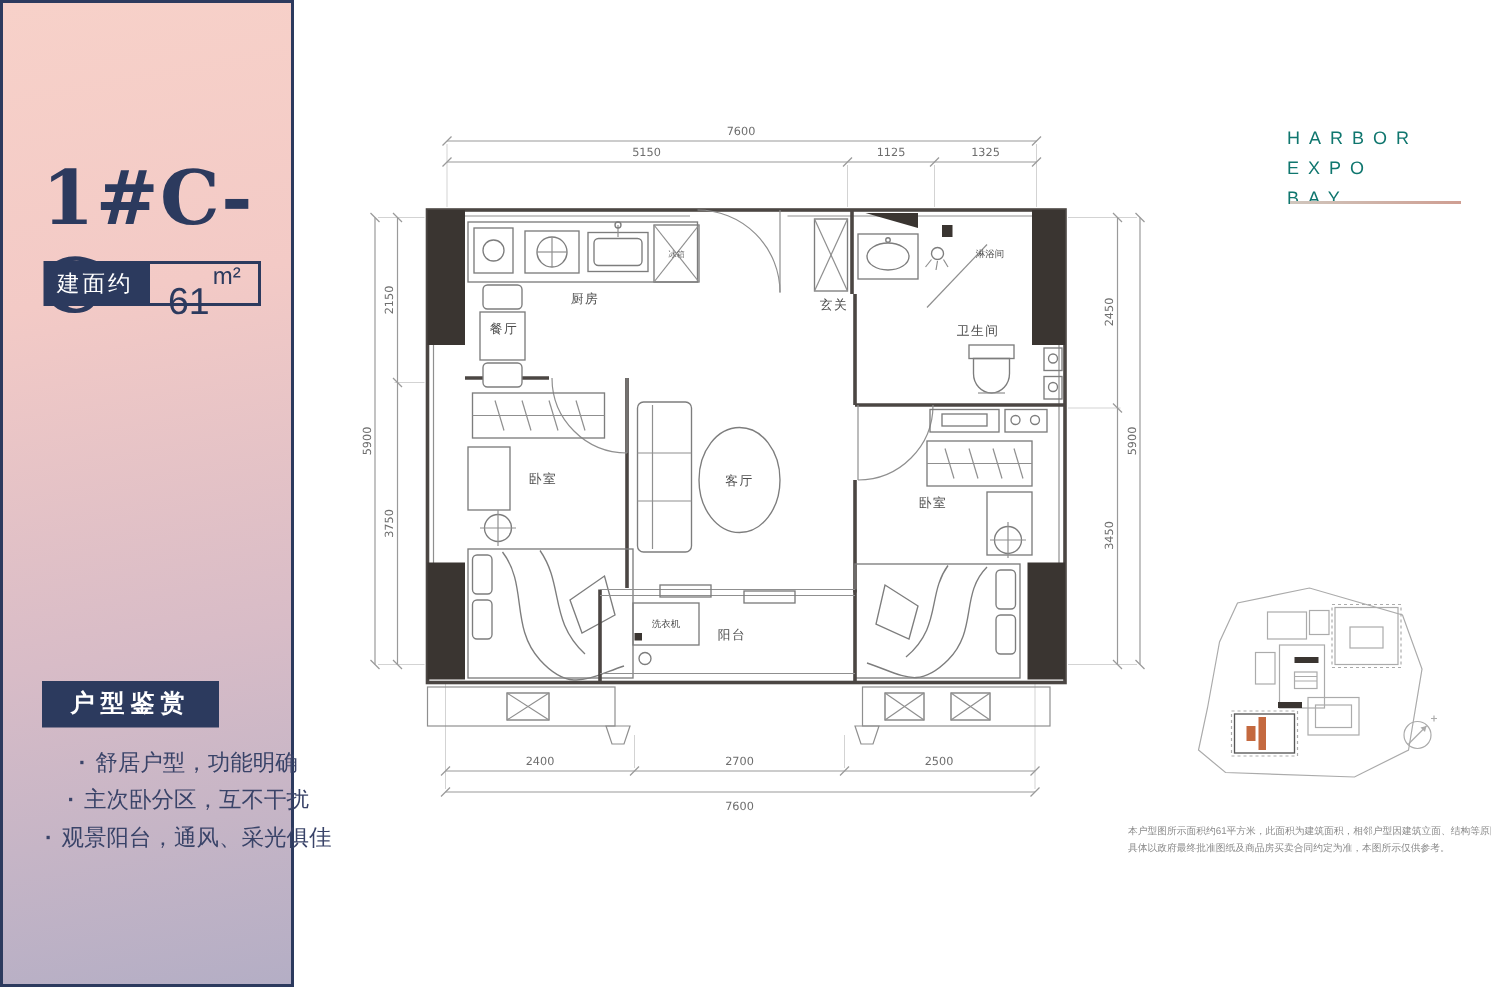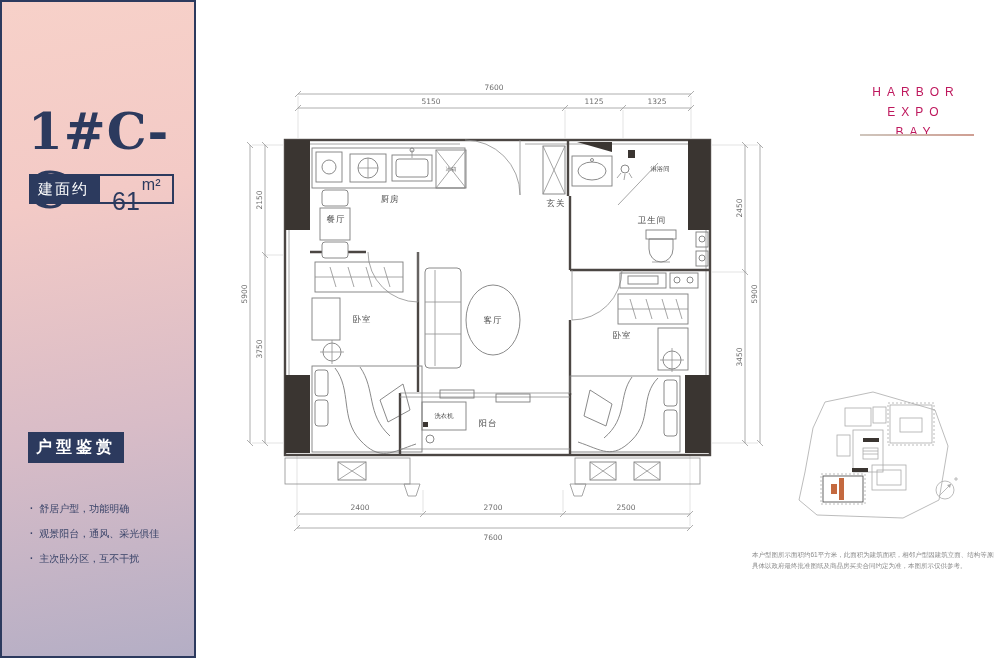--- a/index.html
+++ b/index.html
@@ -11,28 +11,28 @@
          border:2px solid #2c3a5e;}
   .plan-title{position:absolute;left:26px;top:100px;font-family:"DejaVu Serif",serif;
               font-size:50px;font-weight:700;color:#2c3a5e;letter-spacing:1px;}
   .badge{position:absolute;left:27px;top:172px;display:flex;align-items:stretch;height:30px;}
   .badge-label{background:#2c3a5e;color:#ffffff;font-size:15px;letter-spacing:2px;
                display:flex;align-items:center;padding:0 9px;}
   .badge-value{border:2px solid #2c3a5e;display:flex;align-items:flex-start;
                padding:0 12px;color:#2c3a5e;}
   .badge-num{font-size:25px;line-height:27px;margin-top:12px;}
   .badge-unit{font-size:16px;line-height:12px;padding-top:3px;margin-left:2px;}
-  .section-box{position:absolute;left:26px;top:430px;background:#2c3a5e;color:#fff;
-               font-size:16px;font-weight:600;letter-spacing:4px;padding:5px 8px;}
+  .section-box{position:absolute;left:26px;top:452px;background:#2c3a5e;color:#fff;
+               font-size:16px;font-weight:600;letter-spacing:4px;padding:5px 19px;}
   .features{position:absolute;left:28px;top:494px;}
-  .feat{font-size:10px;color:#394368;line-height:25px;white-space:nowrap;}
+  .feat{font-size:15px;color:#394368;line-height:25px;white-space:nowrap;text-align:center;}
   .feat::before{content:"·";margin-right:6px;font-weight:700;}
   
-  .brand{position:absolute;left:858px;top:82px;width:116px;text-align:center;
-         color:#be185d;font-size:12px;letter-spacing:6px;line-height:20px;}
+  .brand{position:absolute;left:858px;top:82px;width:116px;text-align:left;
+         color:#0f766e;font-size:12px;letter-spacing:6px;line-height:20px;}
   .brand-line{position:absolute;left:860px;top:134px;width:114px;height:1.5px;
               background:linear-gradient(to right,#cfc6bd,#cf9e92);}
   
   .disclaimer{position:absolute;left:752px;top:549px;width:242px;font-size:6.5px;
               color:#8a8a8a;line-height:11px;}
   .disclaimer div{white-space:nowrap;overflow:hidden;}
   
   .wall{stroke:#4b4643;stroke-width:2.4;fill:none;}
   .thin{stroke:#8f8f8f;stroke-width:0.8;fill:none;}
   .furn{stroke:#7d7d7d;stroke-width:0.9;fill:#ffffff;}
@@ -57,22 +57,22 @@
   <div class="badge">
     <div class="badge-label">建面约</div>
     <div class="badge-value">
       <span class="badge-num">61</span>
       <span class="badge-unit">m²</span>
     </div>
   </div>
   <div class="section-box">户型鉴赏</div>
   <div class="features">
     <div class="feat">舒居户型，功能明确</div>
+    <div class="feat">主次卧分区，互不干扰</div>
     <div class="feat">观景阳台，通风、采光俱佳</div>
-    <div class="feat">主次卧分区，互不干扰</div>
   </div>
 </div>
 
 <div class="brand">
   <div>HARBOR</div>
   <div>EXPO</div>
   <div>BAY</div>
 </div>
 <div class="brand-line"></div>
 

